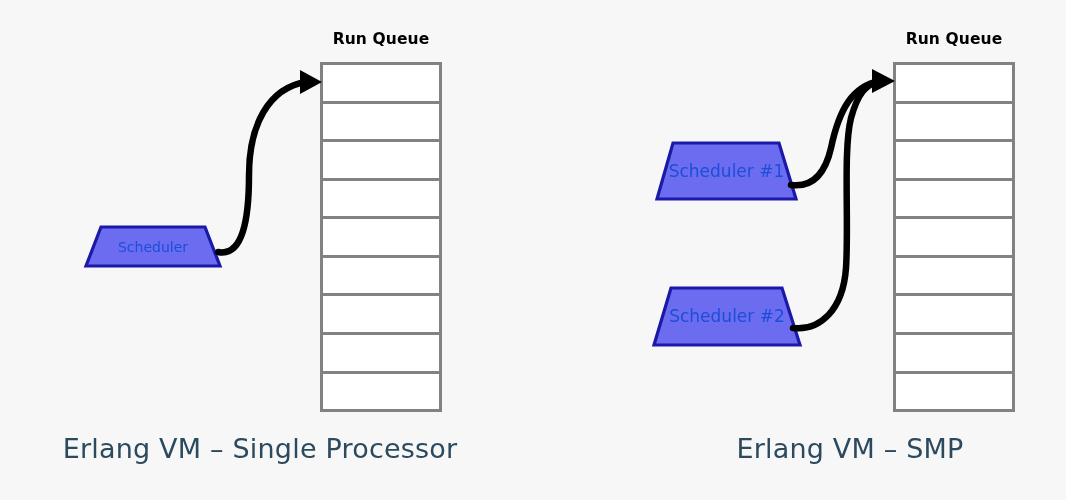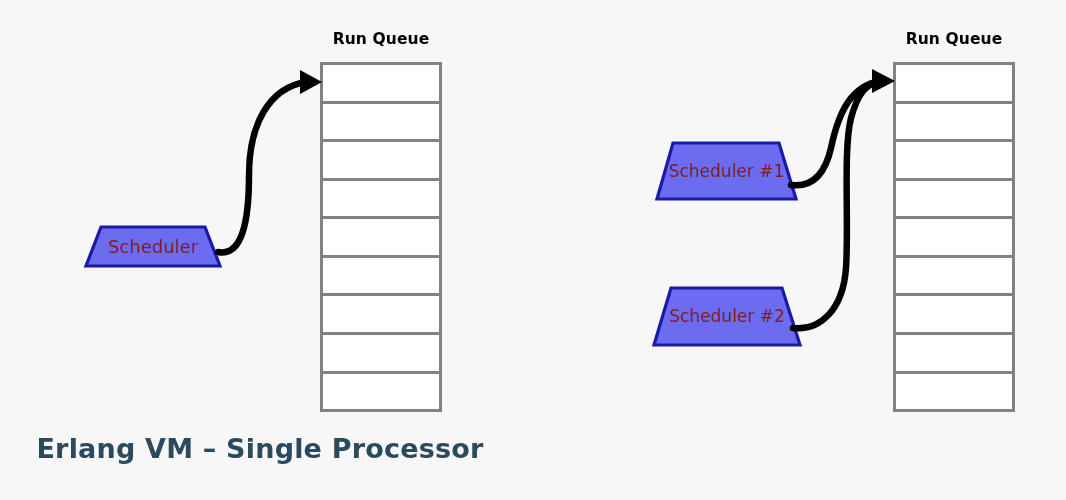--- a/index.html
+++ b/index.html
@@ -60,21 +60,21 @@
   .scheduler svg {
     position: absolute;
     inset: 0;
     width: 100%;
     height: 100%;
     overflow: visible;
   }
   .scheduler-label {
     position: relative;
     z-index: 2;
-    color: #7f1d1d;
+    color: #1d4ed8;
     font-family: "DejaVu Sans", sans-serif;
     font-weight: 400;
     white-space: nowrap;
     line-height: 1;
   }
 
   
   .arrows {
     position: absolute;
     inset: 0;
@@ -82,21 +82,21 @@
     height: 500px;
     pointer-events: none;
   }
 
   
   .caption {
     position: absolute;
     text-align: center;
     color: #2c4a5e;
     font-family: "DejaVu Sans", sans-serif;
-    font-weight: 700;
+    font-weight: 400;
     font-size: 27px;
     letter-spacing: 0.2px;
     white-space: nowrap;
   }
 </style>
 </head>
 <body style="background: rgb(247, 247, 247);">
 
 <div class="stage">
 
@@ -111,21 +111,21 @@
     <div class="queue-cell"></div>
     <div class="queue-cell"></div>
     <div class="queue-cell"></div>
     <div class="queue-cell"></div>
   </div>
 
   <div class="scheduler" style="left:84px; top:225px; width:138px; height:43px;">
     <svg viewBox="0 0 138 43" preserveAspectRatio="none">
       <polygon points="17,2 121,2 136,41 2,41" fill="#6c6cf0" stroke="#1a19a8" stroke-width="3.2" stroke-linejoin="miter"></polygon>
     </svg>
-    <span class="scheduler-label" style="font-size:18px;">Scheduler</span>
+    <span class="scheduler-label" style="font-size:14px;">Scheduler</span>
   </div>
 
   <div class="caption" style="left:10px; top:433px; width:500px;">Erlang VM – Single Processor</div>
 
   <div class="queue-label" style="left:874px; top:30px; width:160px;">Run Queue</div>
 
   <div class="queue" style="left:893px; top:62px; width:122px; height:350px;">
     <div class="queue-cell"></div>
     <div class="queue-cell"></div>
     <div class="queue-cell"></div>
@@ -144,20 +144,21 @@
     <span class="scheduler-label" style="font-size:17px;">Scheduler #1</span>
   </div>
 
   <div class="scheduler" style="left:652px; top:286px; width:150px; height:61px;text-align:center;">
     <svg viewBox="0 0 150 61" preserveAspectRatio="none">
       <polygon points="19,2 130,2 148,59 2,59" fill="#6c6cf0" stroke="#1a19a8" stroke-width="3.2" stroke-linejoin="miter"></polygon>
     </svg>
     <span class="scheduler-label" style="font-size:17px;">Scheduler #2</span>
   </div>
 
+  <div class="caption" style="left:640px; top:433px; width:420px;">Erlang VM – SMP</div>
 
   <svg class="arrows" viewBox="0 0 1066 500">
 
     <path d="M 218,252 C 243,257 249,218 249,175 C 249,126 268,88 306,82" fill="none" stroke="#000000" stroke-width="6.5" stroke-linecap="round"></path>
     <polygon points="300,70 322,82 300,94" fill="#000000"></polygon>
 
     <path d="M 791,185 C 815,188 826,170 831,148 C 839,110 852,86 880,81" fill="none" stroke="#000000" stroke-width="6.5" stroke-linecap="round"></path>
 
     <path d="M 793,328 C 820,331 843,310 846,268 C 849,222 843,150 851,118 C 858,93 866,84 880,81" fill="none" stroke="#000000" stroke-width="6.5" stroke-linecap="round"></path>
 

